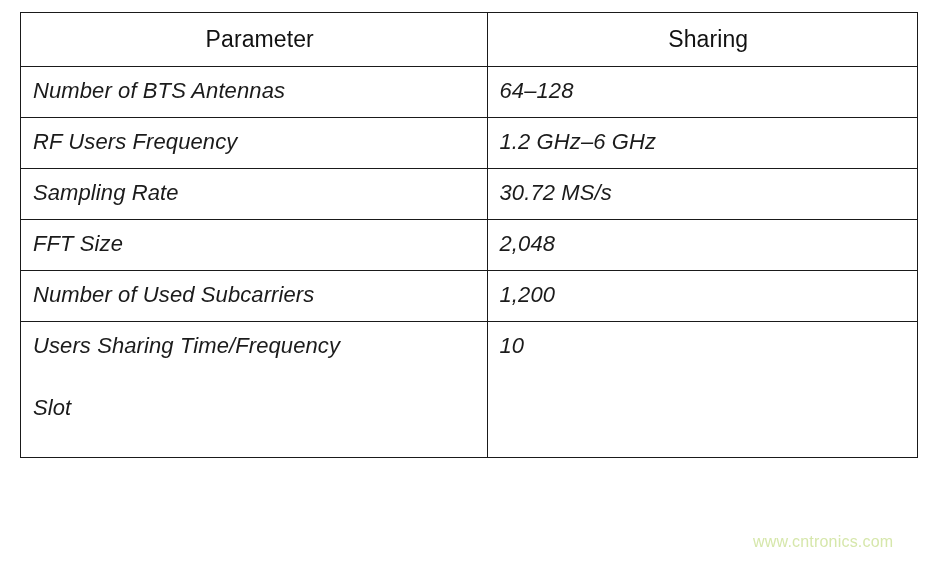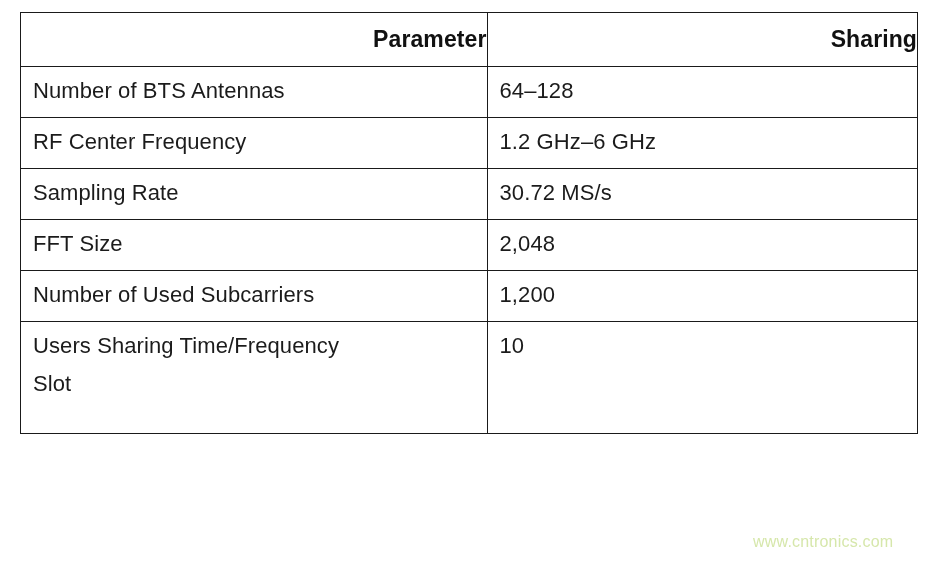--- a/index.html
+++ b/index.html
@@ -35,32 +35,33 @@
     table-layout: fixed;
   }
   table.params col.c-param { width: 466px; }
   table.params col.c-value { width: 430px; }
 
   table.params tr.header-row th {
     border-bottom: 1px solid #1a1a1a;
   }
   table.params tbody tr td {
     border-bottom: 1px solid #1a1a1a;
+    font-style: italic;
   }
   table.params tbody tr:last-child td {
     border-bottom: none;
   }
   table.params th.col-param,
   table.params td.cell-param {
     border-right: 1px solid #1a1a1a;
   }
 
   th.col-param, th.col-value {
-    text-align: right;
-    font-weight: 700;
+    text-align: center;
+    font-weight: 400;
     font-size: 23px;
     line-height: 28px;
     padding: 12px 0 13px 12px;
     color: #111111;
     vertical-align: top;
     letter-spacing: 0.1px;
   }
   td.cell-param, td.cell-value {
     text-align: left;
     font-weight: 400;
@@ -70,21 +71,21 @@
     color: #1b1b1b;
     vertical-align: top;
     letter-spacing: 0.1px;
   }
   tr.row-tall td.cell-param,
   tr.row-tall td.cell-value {
     padding-bottom: 34px;
   }
   tr.row-tall td.cell-param .line2 {
     display: block;
-    margin-top: 8px;
+    margin-top: 32px;
   }
 
   .watermark {
     position: absolute;
     left: 753px;
     top: 531px;
     font-size: 16px;
     line-height: 22px;
     color: #d6e7ab;
     font-family: "Liberation Sans", sans-serif;
@@ -111,21 +112,21 @@
         </tr>
       </thead>
       <tbody>
 
         <tr>
           <td class="cell-param">Number of BTS Antennas</td>
           <td class="cell-value">64–128</td>
         </tr>
 
         <tr>
-          <td class="cell-param">RF Center Frequency</td>
+          <td class="cell-param">RF Users Frequency</td>
           <td class="cell-value">1.2 GHz–6 GHz</td>
         </tr>
 
 
         <tr>
           <td class="cell-param">Sampling Rate</td>
           <td class="cell-value">30.72 MS/s</td>
         </tr>
 
         <tr>

